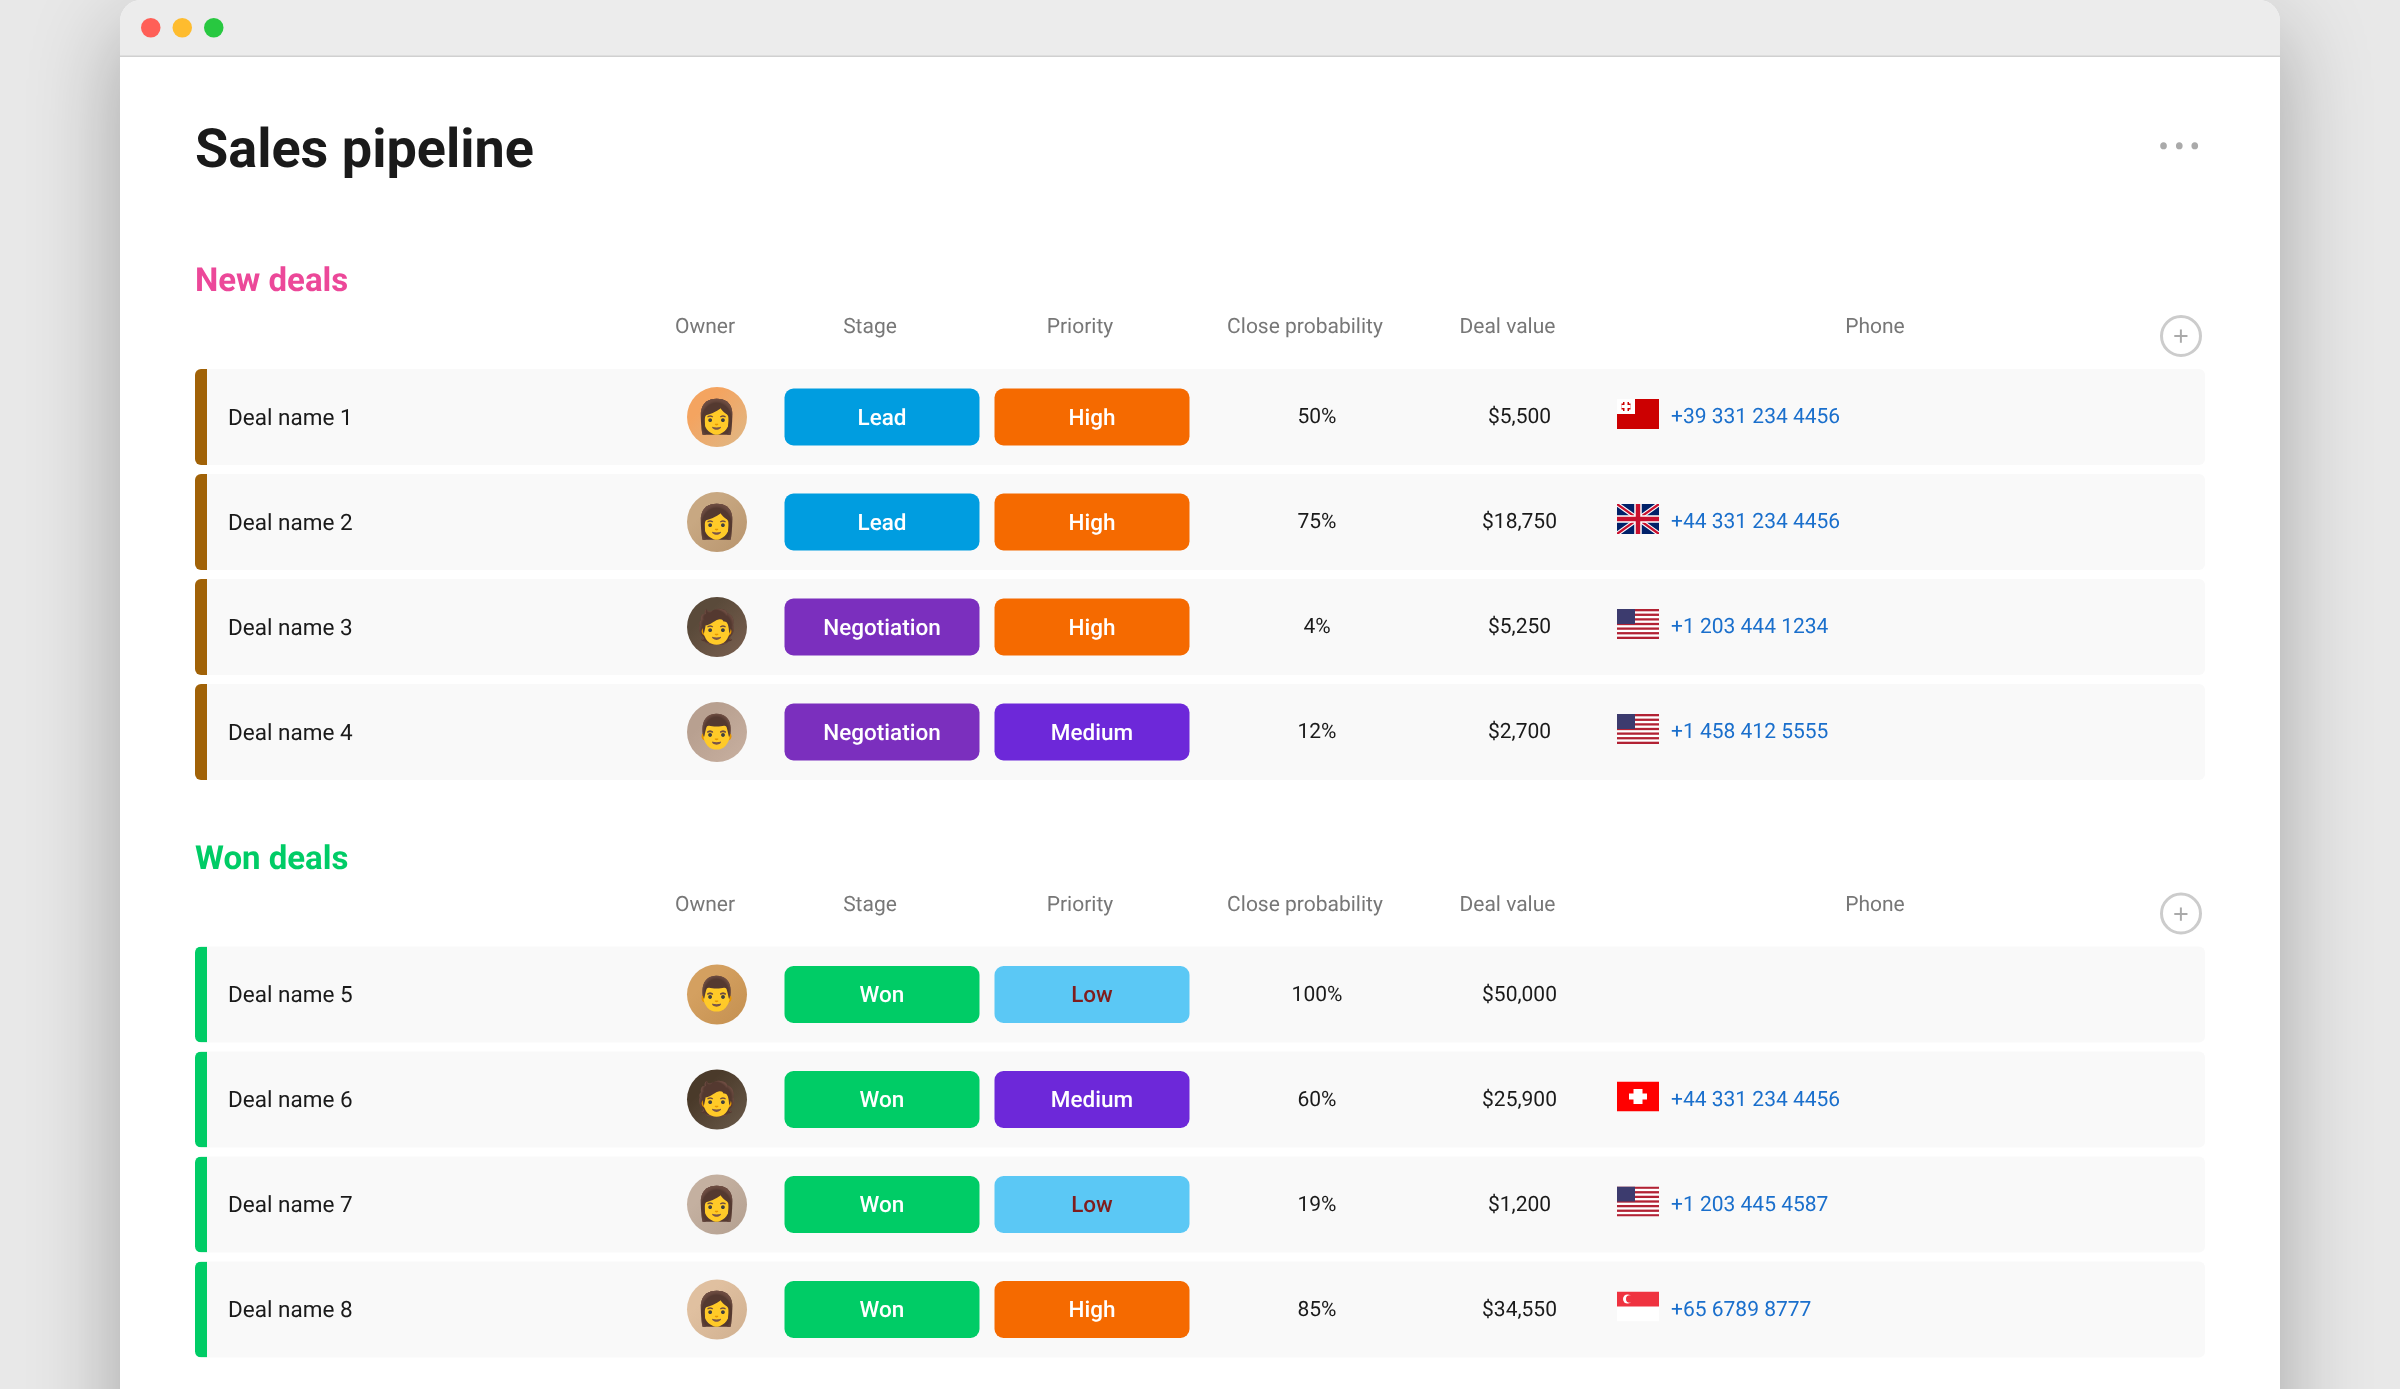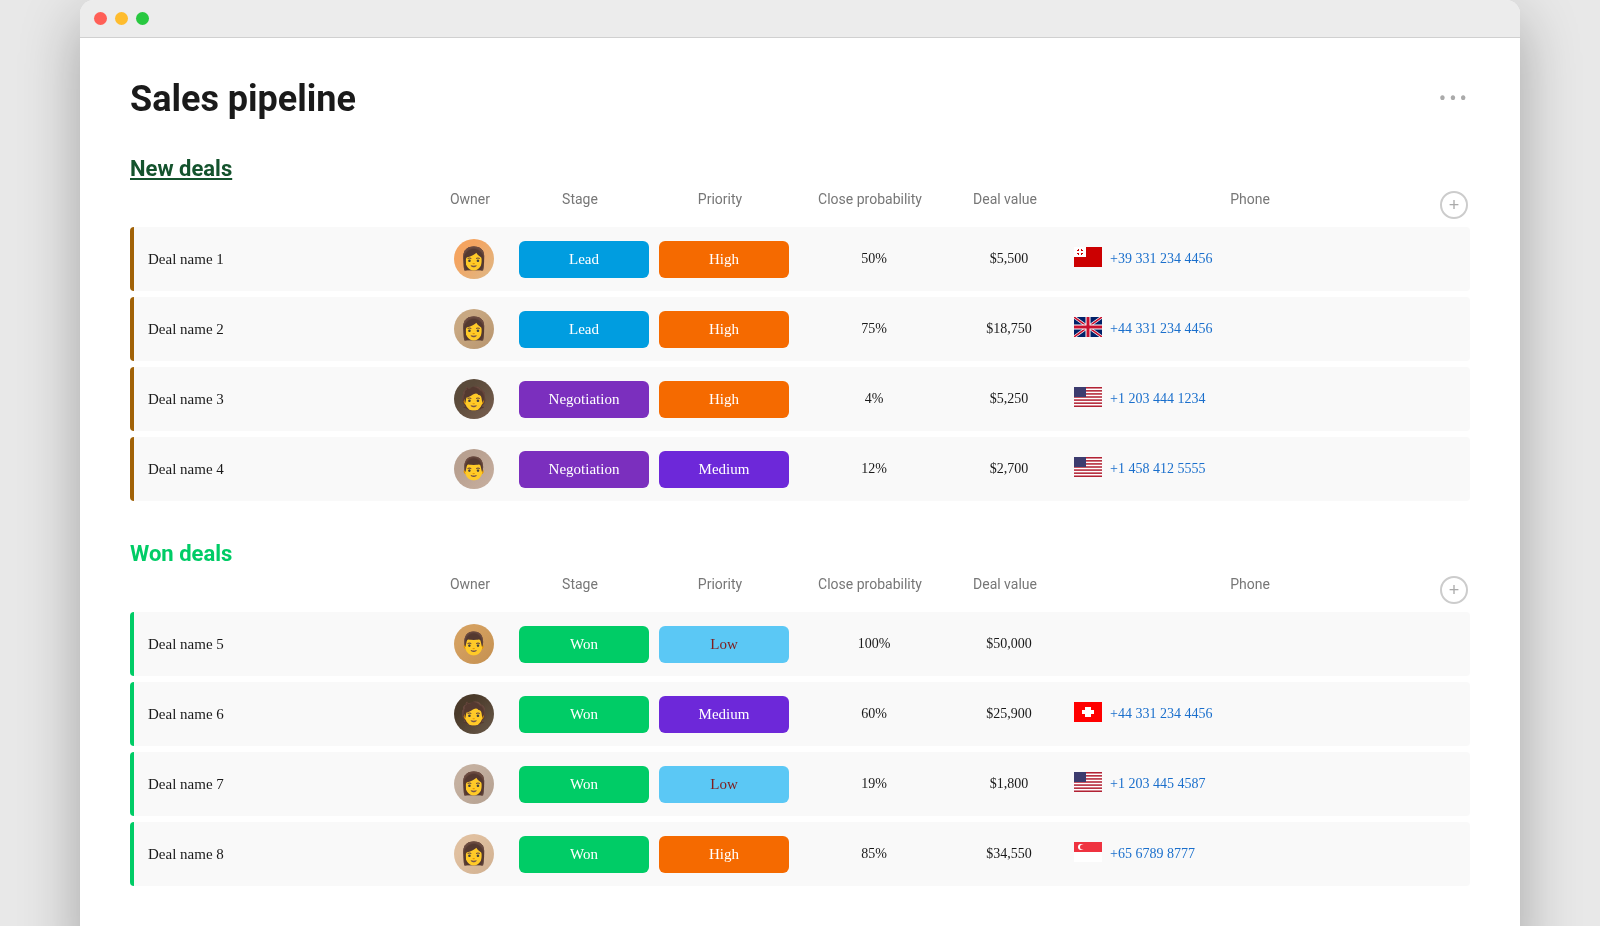--- a/index.html
+++ b/index.html
@@ -42,21 +42,21 @@
     .tl-green { background: #28c840; }
     .content {
       padding: 40px 50px;
       background: #ffffff;
       min-height: calc(860px - 38px);
     }
     .page-header {
       display: flex;
       justify-content: space-between;
       align-items: flex-start;
-      margin-bottom: 36px;
+      margin-bottom: 55px;
       text-align: right;
     }
     .page-title {
       font-size: 36px;
       font-weight: 700;
       color: #1a1a1a;
     }
     .more-icon {
       color: #aaa;
       font-size: 22px;
@@ -70,21 +70,21 @@
     .section-header {
       display: flex;
       justify-content: space-between;
       align-items: center;
       margin-bottom: 10px;
     }
     .section-title {
       font-size: 22px;
       font-weight: 700;
     }
-    .section-title.new-deals { color: #14532d; text-decoration: underline; }
+    .section-title.new-deals { color: #ec4899; }
     .section-title.won-deals { color: #00cc66; }
     .add-btn {
       width: 28px;
       height: 28px;
       border-radius: 50%;
       border: 2px solid #ccc;
       background: transparent;
       color: #aaa;
       font-size: 18px;
       cursor: pointer;
@@ -108,23 +108,22 @@
     }
     .col-header.left { text-align: left; }
     .deal-row {
       display: grid;
       grid-template-columns: 300px 80px 140px 140px 160px 110px 1fr;
       align-items: center;
       background: #f9f9f9;
       margin-bottom: 6px;
       border-radius: 4px;
       min-height: 64px;
-      border-left: 4px solid #a16207;
+      border-left: 8px solid #a16207;
       padding: 10px 0;
-      font-family: Liberation Serif, serif;
     }
     .deal-row.won-border {
       border-left-color: #00cc66;
     }
     .deal-name {
       font-size: 15px;
       color: #1a1a1a;
       padding-left: 14px;
     }
     .owner-cell {
@@ -399,21 +398,21 @@
       <div class="owner-cell">
         <div class="avatar avatar-7" style="font-size:22px;">👩</div>
       </div>
       <div class="stage-cell">
         <span class="badge stage-won">Won</span>
       </div>
       <div class="priority-cell">
         <span class="badge priority-low">Low</span>
       </div>
       <div class="prob-cell">19%</div>
-      <div class="value-cell">$1,800</div>
+      <div class="value-cell">$1,200</div>
       <div class="phone-cell">
         <span><svg class="flag-svg" viewBox="0 0 28 20" xmlns="http://www.w3.org/2000/svg">
       <rect width="28" height="20" fill="#B22234"></rect>
       <rect y="1.54" width="28" height="1.54" fill="white"></rect>
       <rect y="4.62" width="28" height="1.54" fill="white"></rect>
       <rect y="7.69" width="28" height="1.54" fill="white"></rect>
       <rect y="10.77" width="28" height="1.54" fill="white"></rect>
       <rect y="13.85" width="28" height="1.54" fill="white"></rect>
       <rect y="16.92" width="28" height="1.54" fill="white"></rect>
       <rect width="12" height="10" fill="#3C3B6E"></rect>

